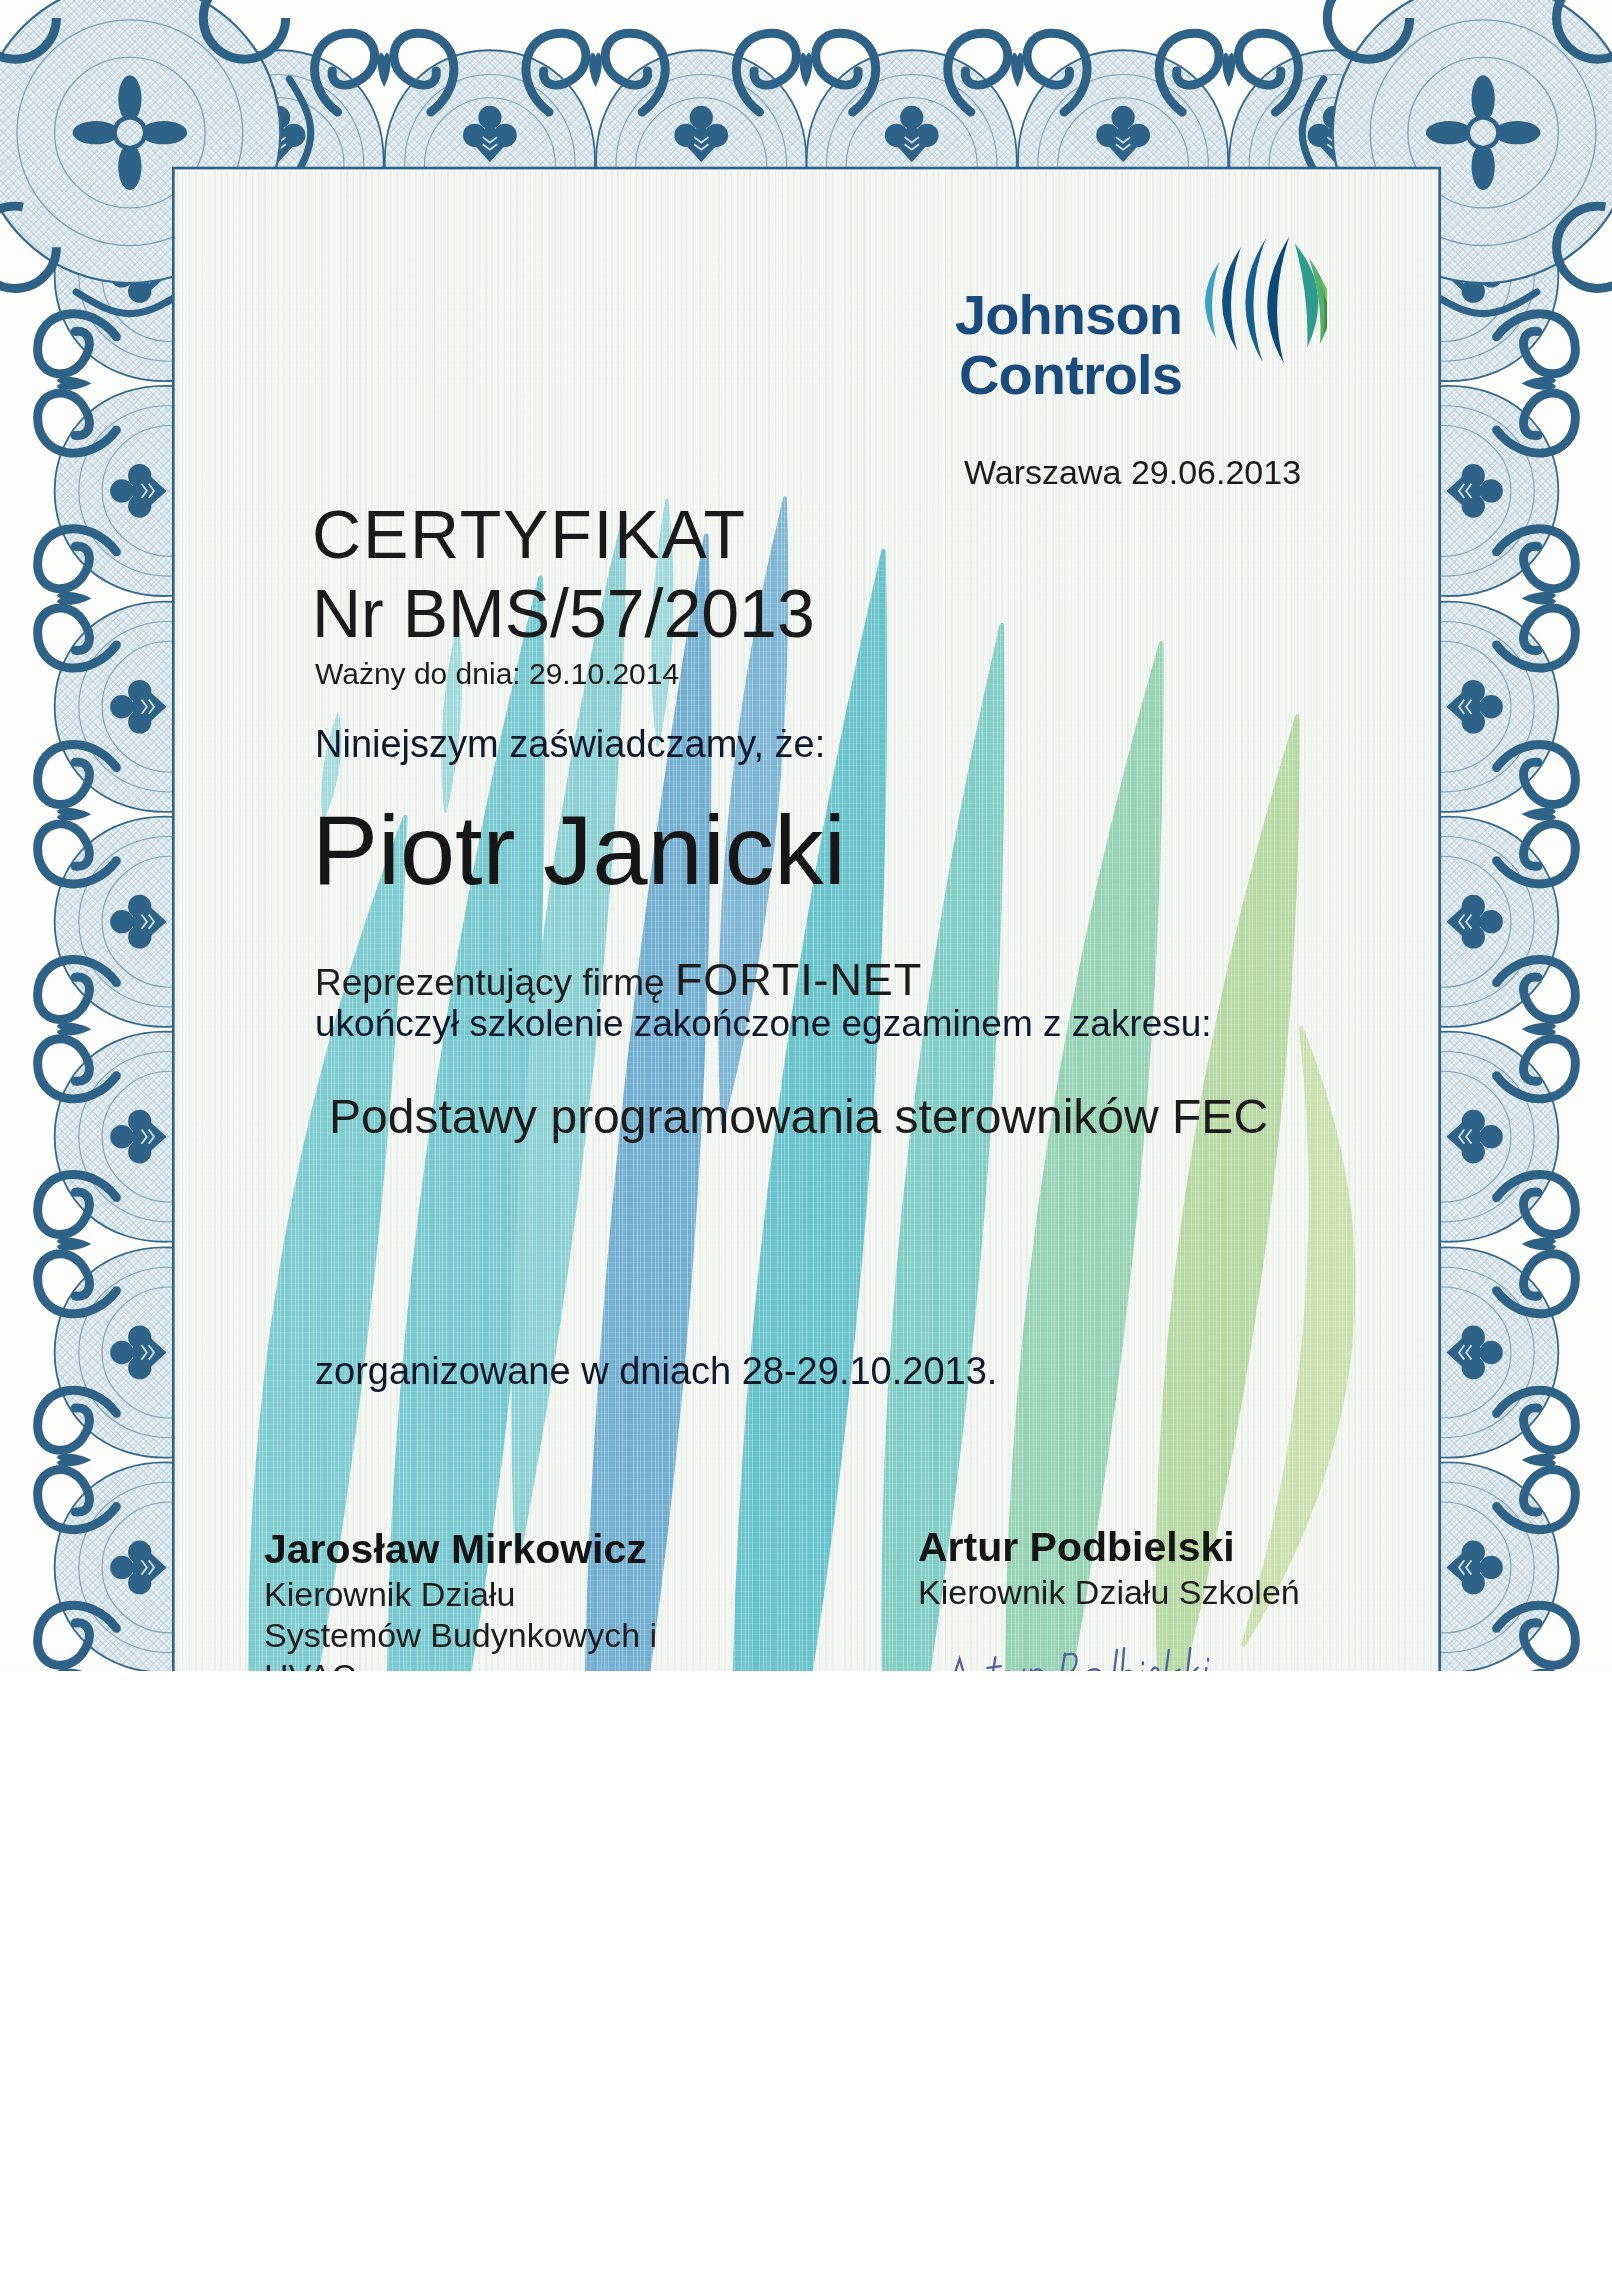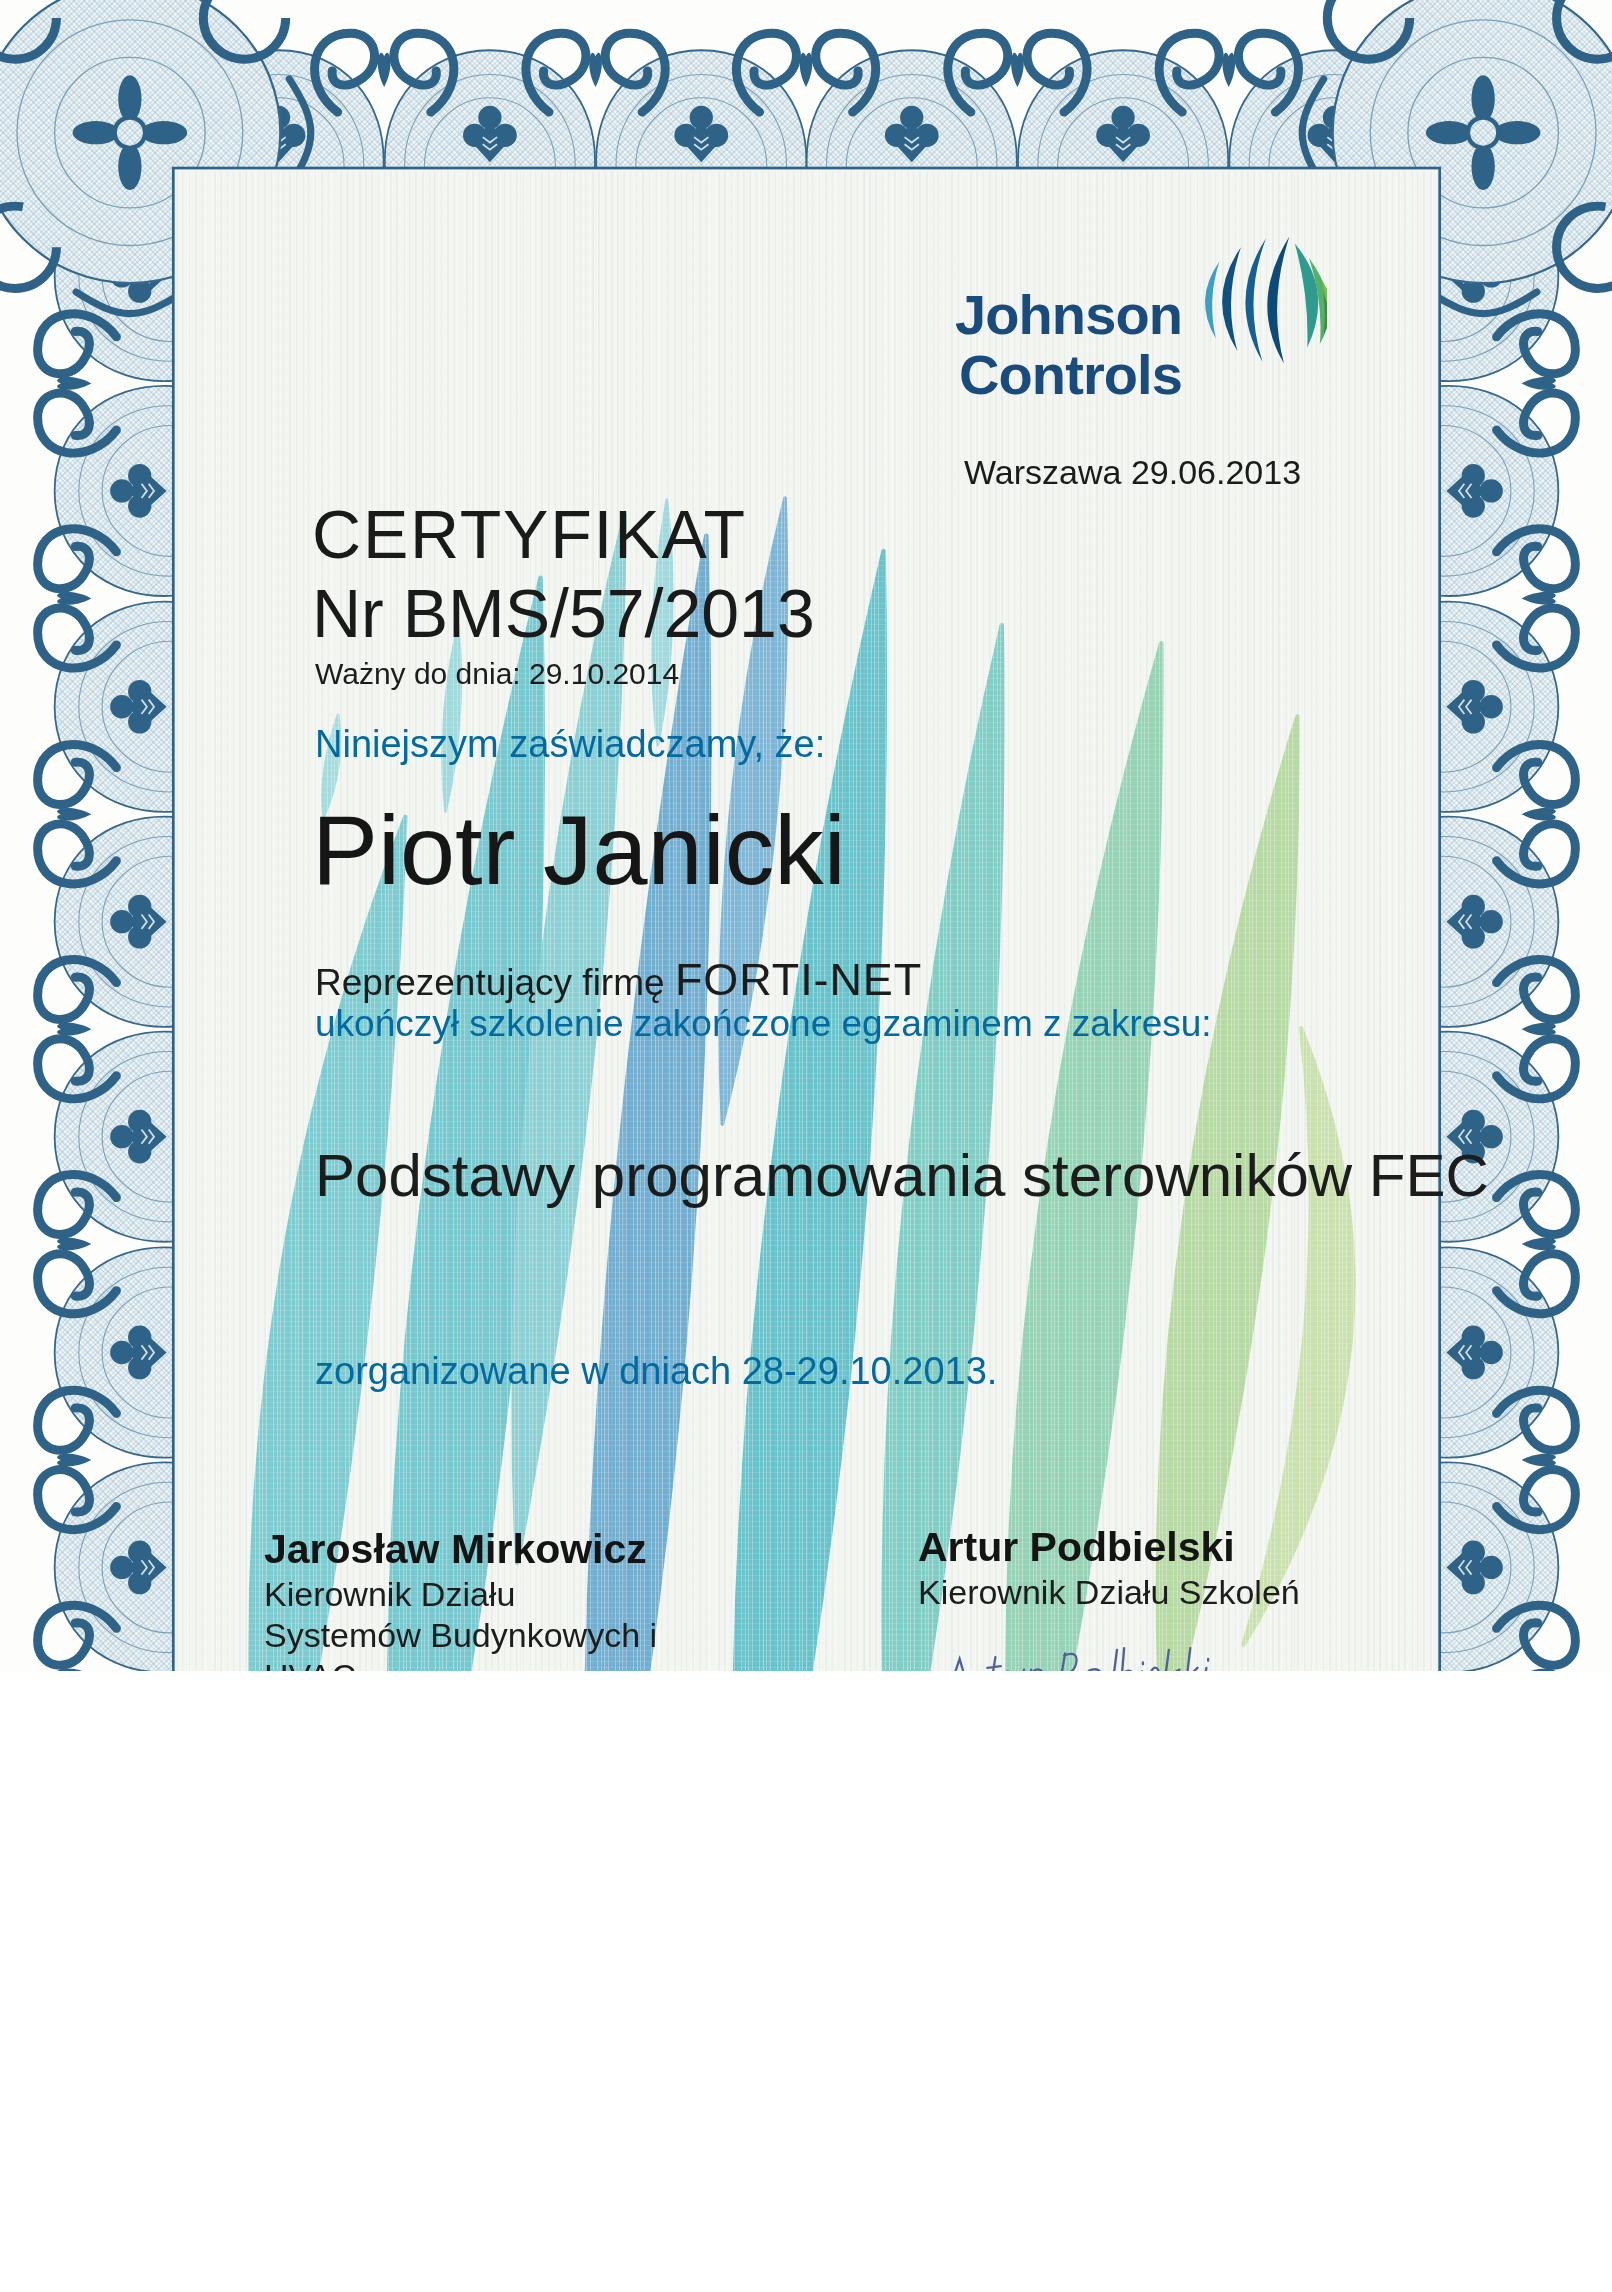--- a/index.html
+++ b/index.html
@@ -15,21 +15,21 @@
      background:
        repeating-linear-gradient(90deg, rgba(255,255,255,.30) 0 0.9px, rgba(255,255,255,0) 0.9px 3.6px),
        repeating-linear-gradient(90deg, rgba(186,202,196,.14) 0 1.8px, rgba(255,255,255,0) 1.8px 6.3px),
        repeating-linear-gradient(0deg, rgba(255,255,255,.12) 0 0.9px, rgba(255,255,255,0) 0.9px 5.4px),
        repeating-linear-gradient(90deg, rgba(205,216,210,.15) 0 0.9px, rgba(255,255,255,0) 0.9px 86px);}
   #text-layer{position:absolute;left:0;top:0;width:1613px;height:2293px;}
   .t{position:absolute;line-height:1;white-space:nowrap;}
   .brandtxt{font-weight:bold;color:#1a4b7d;letter-spacing:-0.9px;text-align:right;line-height:1.08;}
   .title{font-size:68px;letter-spacing:1.8px;color:#1a1a1a;}
   .big-name{font-size:99px;color:#161616;}
-  .body43{font-size:37px;color:#0369a1;}
+  .body43{font-size:37px;color:#0f172a;}
   .company{font-size:45px;letter-spacing:0.9px;}
   .sig-block{text-align:left;line-height:1;}
   .sig-name{font-size:41px;font-weight:bold;line-height:50px;color:#141414;}
   .sig-role{font-size:34px;line-height:41px;color:#1d1d1d;}
 </style>
 </head>
 <body>
 
 <div id="page">
 
@@ -205,21 +205,21 @@
     <div class="t body43" style="left:315px;top:725px;font-size:38px;">Niniejszym zaświadczamy, że:</div>
 
     <div class="t big-name" style="left:312px;top:800px;">Piotr Janicki</div>
 
     <div class="t" style="left:315px;top:957px;font-size:37px;">
       <span>Reprezentujący firmę </span><span class="company">FORTI-NET</span>
     </div>
 
     <div class="t body43" style="left:315px;top:1005px;">ukończył szkolenie zakończone egzaminem z zakresu:</div>
 
-    <div class="t" style="left:315px;top:1146px;font-size:60px;">Podstawy programowania sterowników FEC</div>
+    <div class="t" style="left:315px;top:1093px;font-size:48px;padding-left:14px;">Podstawy programowania sterowników FEC</div>
 
     <div class="t body43" style="left:315px;top:1352px;font-size:38px;">zorganizowane w dniach 28-29.10.2013.</div>
 
     <div class="t sig-block" style="left:264px;top:1524px;width:407px;white-space:normal;">
       <div class="sig-name">Jarosław Mirkowicz</div>
       <div class="sig-role">Kierownik Działu</div>
       <div class="sig-role">Systemów Budynkowych i</div>
       <div class="sig-role">HVAC</div>
     </div>
 

